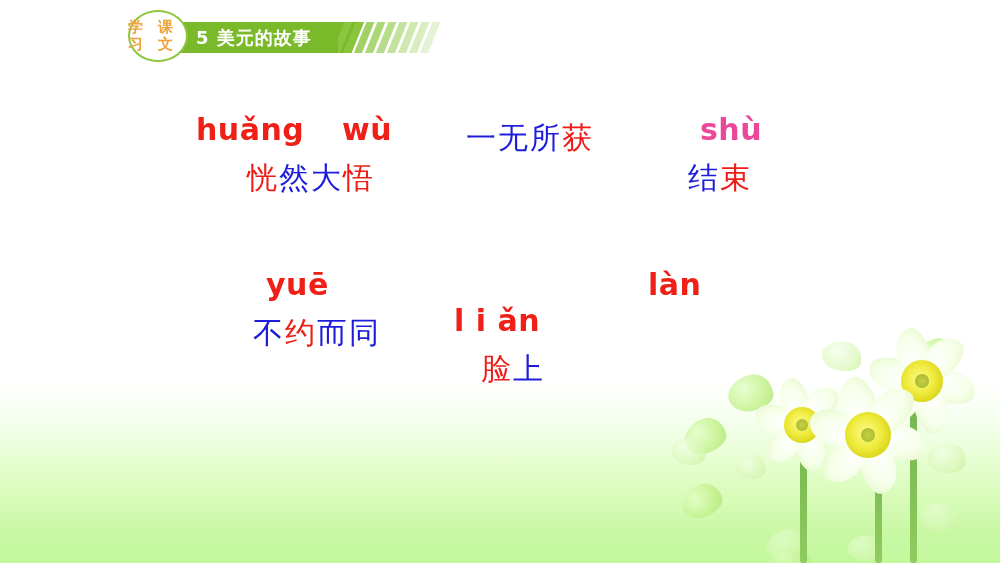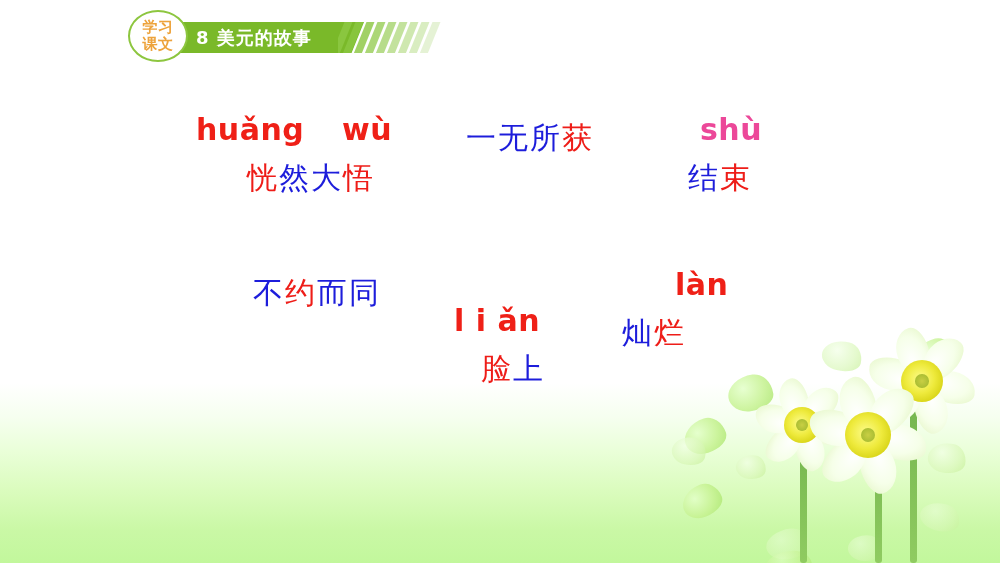--- a/index.html
+++ b/index.html
@@ -107,21 +107,20 @@
     border: 2.5px solid #8dc63f;
     box-sizing: border-box;
   }
   .badge-text {
     position: absolute;
     left: 128px;
     top: 10px;
     width: 60px;
     height: 52px;
     display: flex;
-    flex-direction: column;
     align-items: center;
     justify-content: center;
     color: #edа33c;
     color: #eda33c;
     font-size: 15px;
     font-weight: bold;
     line-height: 17px;
     font-family: "DejaVu Sans", sans-serif;
     letter-spacing: 0.5px;
   }
@@ -249,21 +248,21 @@
         <i style="left: 11px; background: rgba(138, 198, 63, 0.9);"></i>
         <i style="left: 22px; background: rgba(138, 198, 63, 0.8);"></i>
         <i style="left: 33px; background: rgba(138, 198, 63, 0.71);"></i>
         <i style="left: 44px; background: rgba(138, 198, 63, 0.61);"></i>
         <i style="left: 55px; background: rgba(138, 198, 63, 0.51);"></i>
         <i style="left: 66px; background: rgba(138, 198, 63, 0.41);"></i>
         <i style="left: 77px; background: rgba(138, 198, 63, 0.32);"></i>
         <i style="left: 88px; background: rgba(138, 198, 63, 0.22);"></i>
       </div>
 
-    <div class="header-bar-title">8 美元的故事</div>
+    <div class="header-bar-title">5 美元的故事</div>
 
     <div class="badge-circle"></div>
     <div class="badge-text">
       <span>学习</span>
       <span>课文</span>
     </div>
   </div>
 
   <div class="content" id="content">
       <div class="word-group g-huangwu">
@@ -276,33 +275,35 @@
       <div class="word-group g-yiwusuohuo">
         <div class="hanzi"><span class="blue">一</span><span class="blue">无</span><span class="blue">所</span><span class="red">获</span></div>
       </div>
       <div class="word-group g-jieshu">
         <div class="pin-row">
           <div class="pinyin pin-abs" style="left: 50px; color: #ec4899;">shù</div>
         </div>
         <div class="hanzi"><span class="blue">结</span><span class="red">束</span></div>
       </div>
       <div class="word-group g-buyueertong">
+        <div class="pin-row">
+          <div class="pinyin pin-abs" style="left: 44px; color: rgb(239, 32, 23);">yuē</div>
+        </div>
         <div class="hanzi"><span class="blue">不</span><span class="red">约</span><span class="blue">而</span><span class="blue">同</span></div>
       </div>
       <div class="word-group g-lianshang">
         <div class="pin-row">
           <div class="pinyin pin-abs" style="left: 6px; color: rgb(239, 32, 23);">l i ǎn</div>
         </div>
         <div class="hanzi"><span class="red">脸</span><span class="blue">上</span></div>
       </div>
       <div class="word-group g-canlan">
         <div class="pin-row">
-          <div class="pinyin pin-abs" style="left: 54px; color: rgb(239, 32, 23); margin-left: 27px;">làn</div>
-        </div>
-        <div class="hanzi"><span class="blue">灿</span><span class="red">烂</span></div>
+          <div class="pinyin pin-abs" style="left: 54px; color: rgb(239, 32, 23);">làn</div>
+        </div>
       </div>
     </div>
 
   <div class="flowers">
 
     <div class="petal" style="left:14px;  top:86px;  width:42px; height:34px; transform:rotate(-18deg);"></div>
     <div class="petal pale" style="left:2px;   top:104px; width:34px; height:28px; transform:rotate(12deg);"></div>
     <div class="petal" style="left:58px;  top:42px;  width:45px; height:36px; transform:rotate(-8deg);"></div>
     <div class="petal pale" style="left:152px; top:8px;   width:40px; height:30px; transform:rotate(14deg);"></div>
     <div class="petal" style="left:246px; top:6px;   width:38px; height:30px; transform:rotate(-14deg);"></div>

